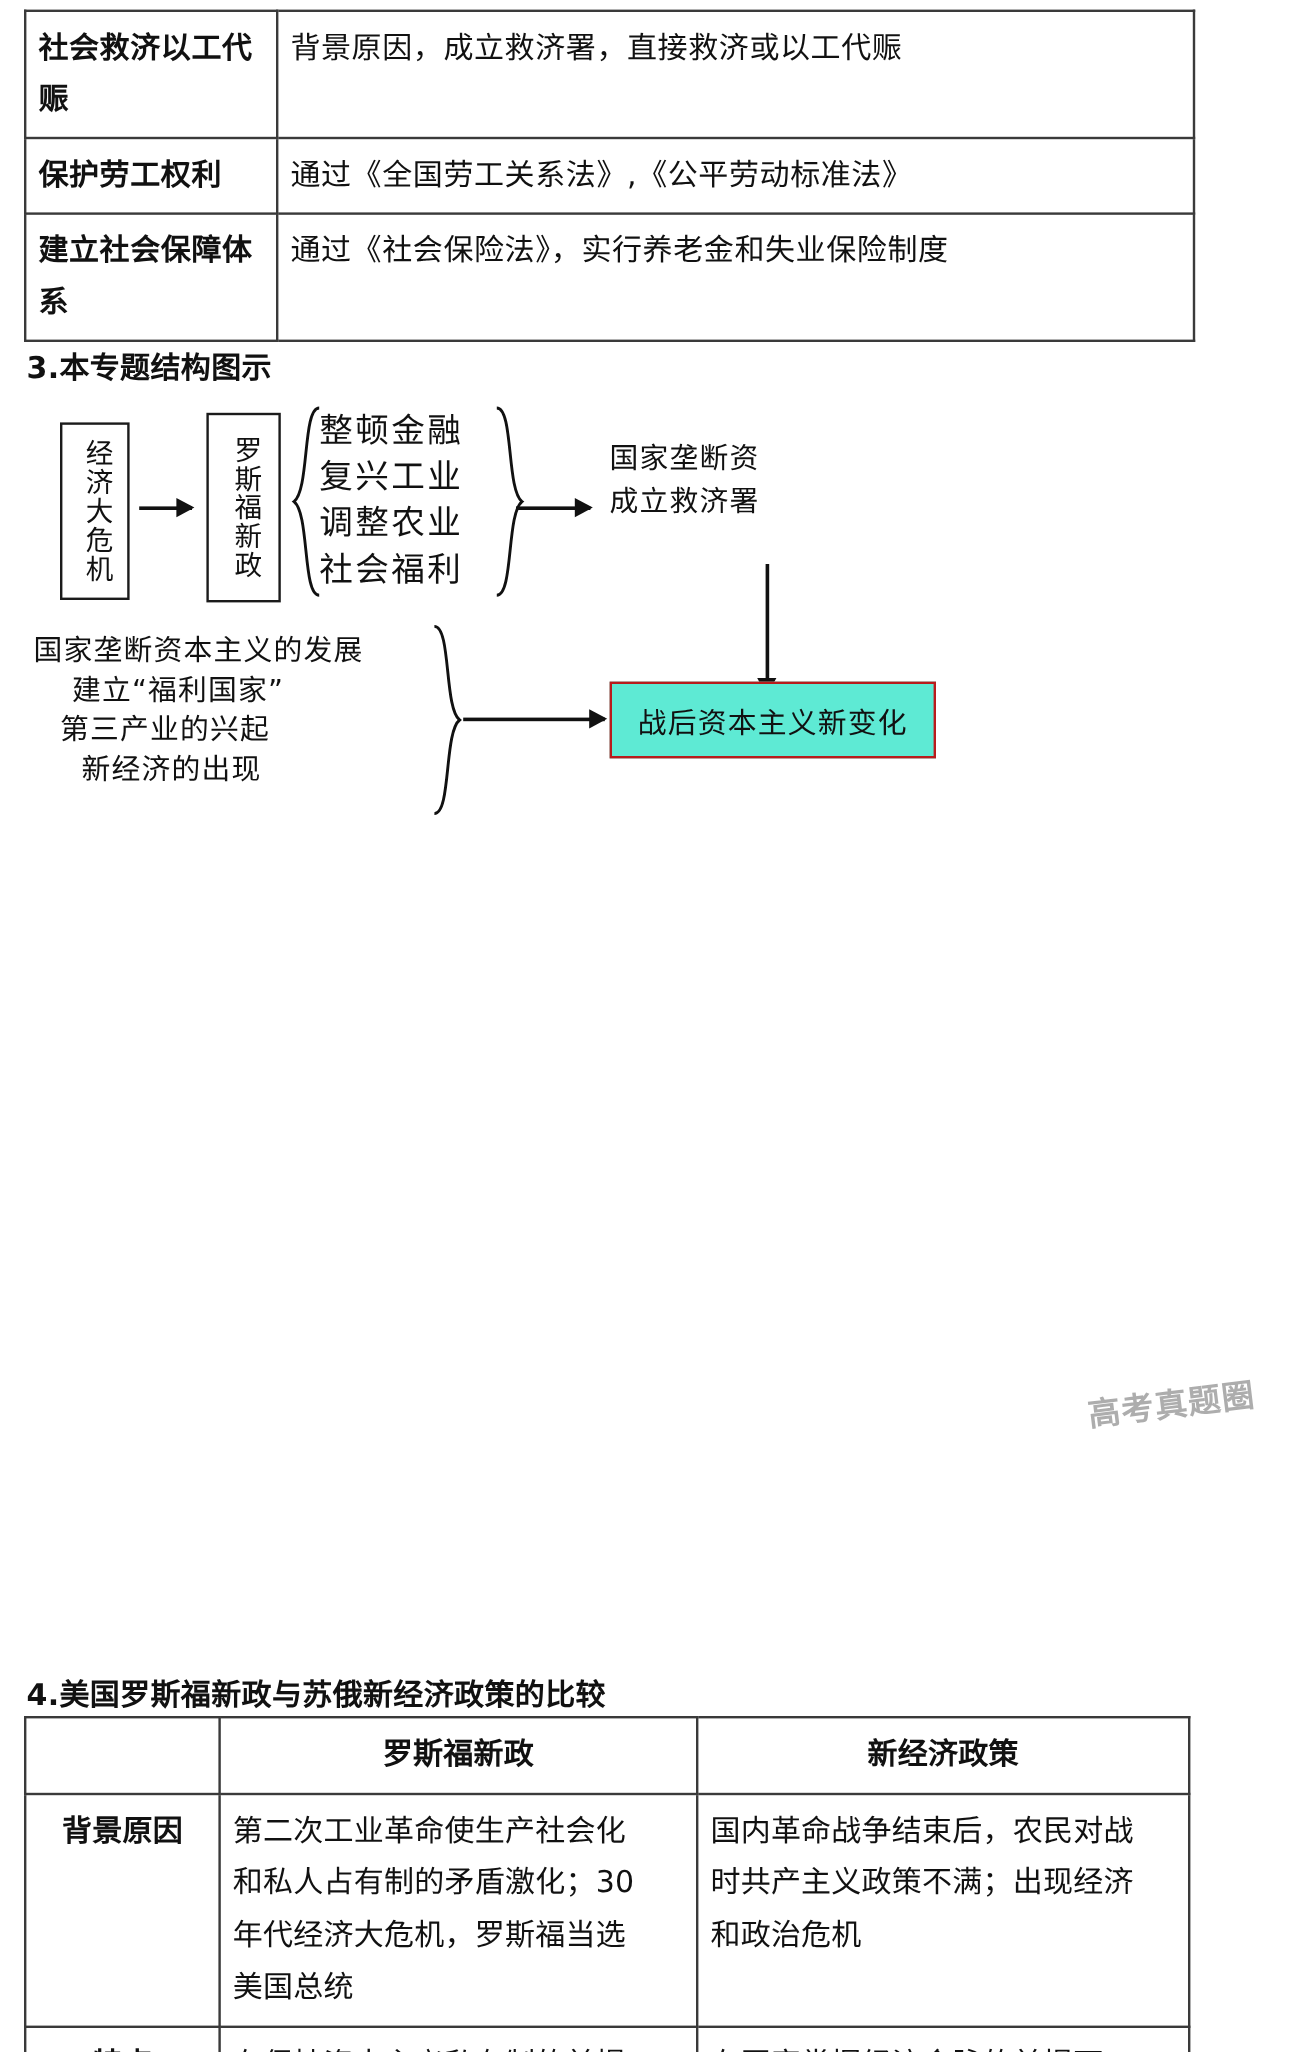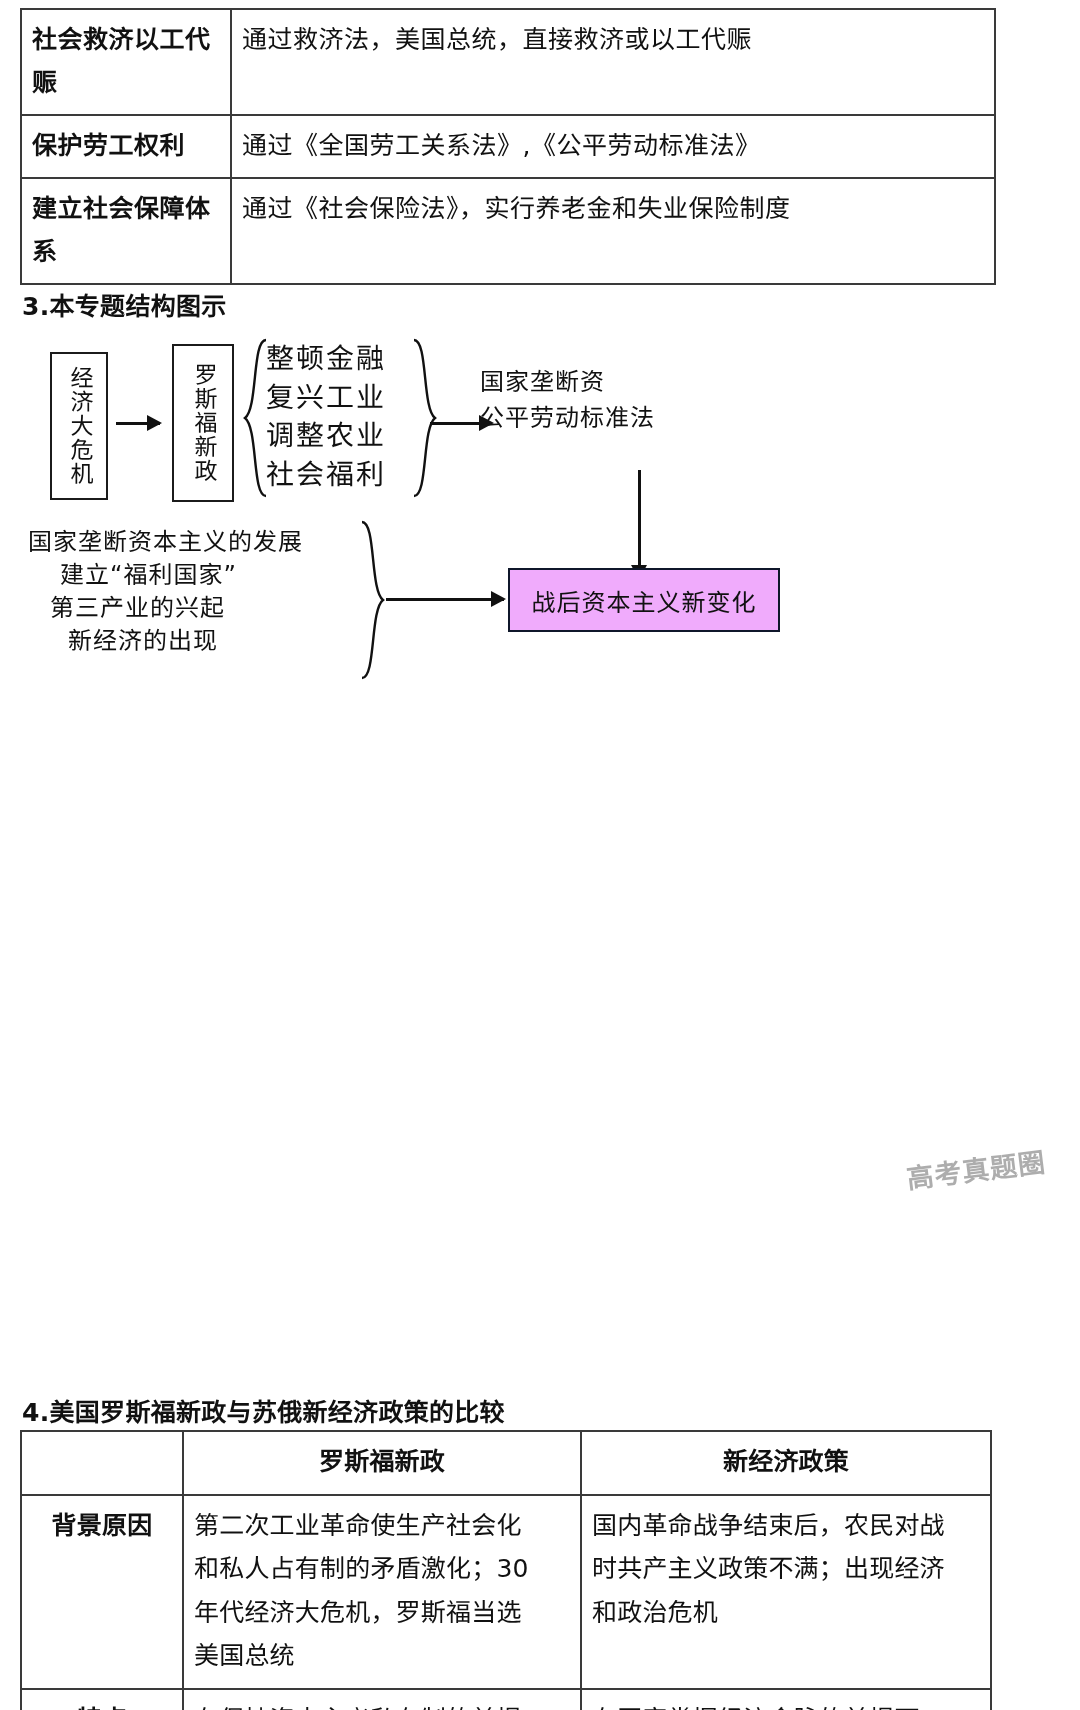--- a/index.html
+++ b/index.html
@@ -149,21 +149,21 @@
     line-height: 0;
   }
   .brace svg { display: block; }
 
   #brace-left-measures { left: 222px; top: 8px; }
   #brace-right-measures { left: 392px; top: 8px; }
   #brace-right-changes { left: 340px; top: 190px; }
 
   #text-model {
     position: absolute;
-    left: 460px;
+    left: 488px;
     top: 34px;
     font-size: 24px;
     line-height: 1.5;
     letter-spacing: 1px;
     white-space: nowrap;
   }
 
   .changes-list {
     position: absolute;
     left: 8px;
@@ -177,29 +177,29 @@
   .changes-list .l2 { padding-left: 32px; }
   .changes-list .l3 { padding-left: 22px; }
   .changes-list .l4 { padding-left: 40px; }
 
   #box-postwar {
     position: absolute;
     left: 488px;
     top: 238px;
     width: 272px;
     height: 64px;
-    border: 2px solid #0f172a;
+    border: 2px solid #b91c1c;
     box-sizing: border-box;
     display: flex;
     align-items: center;
     justify-content: center;
     font-size: 24px;
     letter-spacing: 1px;
     white-space: nowrap;
-    background: #f0abfc;
+    background: #5eead4;
   }
 
   
   #table-compare {
     position: absolute;
     left: 20px;
     top: 1430px;
   }
   #table-compare td {
     font-size: 25px;
@@ -237,21 +237,21 @@
 </style>
 </head>
 <body>
 
 <div class="page">
 
   <table class="doc-table" id="table-policies">
     <tbody>
       <tr>
         <td class="label">社会救济以工代赈</td>
-        <td class="body">通过救济法，美国总统，直接救济或以工代赈</td>
+        <td class="body">背景原因，成立救济署，直接救济或以工代赈</td>
       </tr>
       <tr>
         <td class="label">保护劳工权利</td>
         <td class="body">通过《全国劳工关系法》,《公平劳动标准法》</td>
       </tr>
       <tr>
         <td class="label">建立社会保障体系</td>
         <td class="body">通过《社会保险法》，实行养老金和失业保险制度</td>
       </tr>
     </tbody>
@@ -287,21 +287,21 @@
     <div class="brace" id="brace-right-measures">
       <svg width="26" height="160" viewBox="0 0 26 160" aria-hidden="true">
         <path d="M2 2 C16 2 10 70 23 80 C10 90 16 158 2 158" fill="none" stroke="#111" stroke-width="2.4"></path>
       </svg>
     </div>
 
     <div class="arrow-h" id="arrow-measures-model"></div>
 
     <div id="text-model">
       <div>国家垄断资</div>
-      <div>公平劳动标准法</div>
+      <div>成立救济署</div>
     </div>
 
     <div class="arrow-v" id="arrow-model-postwar"></div>
 
     <div class="changes-list">
       <div class="l1">国家垄断资本主义的发展</div>
       <div class="l2">建立“福利国家”</div>
       <div class="l3">第三产业的兴起</div>
       <div class="l4">新经济的出现</div>
     </div>

